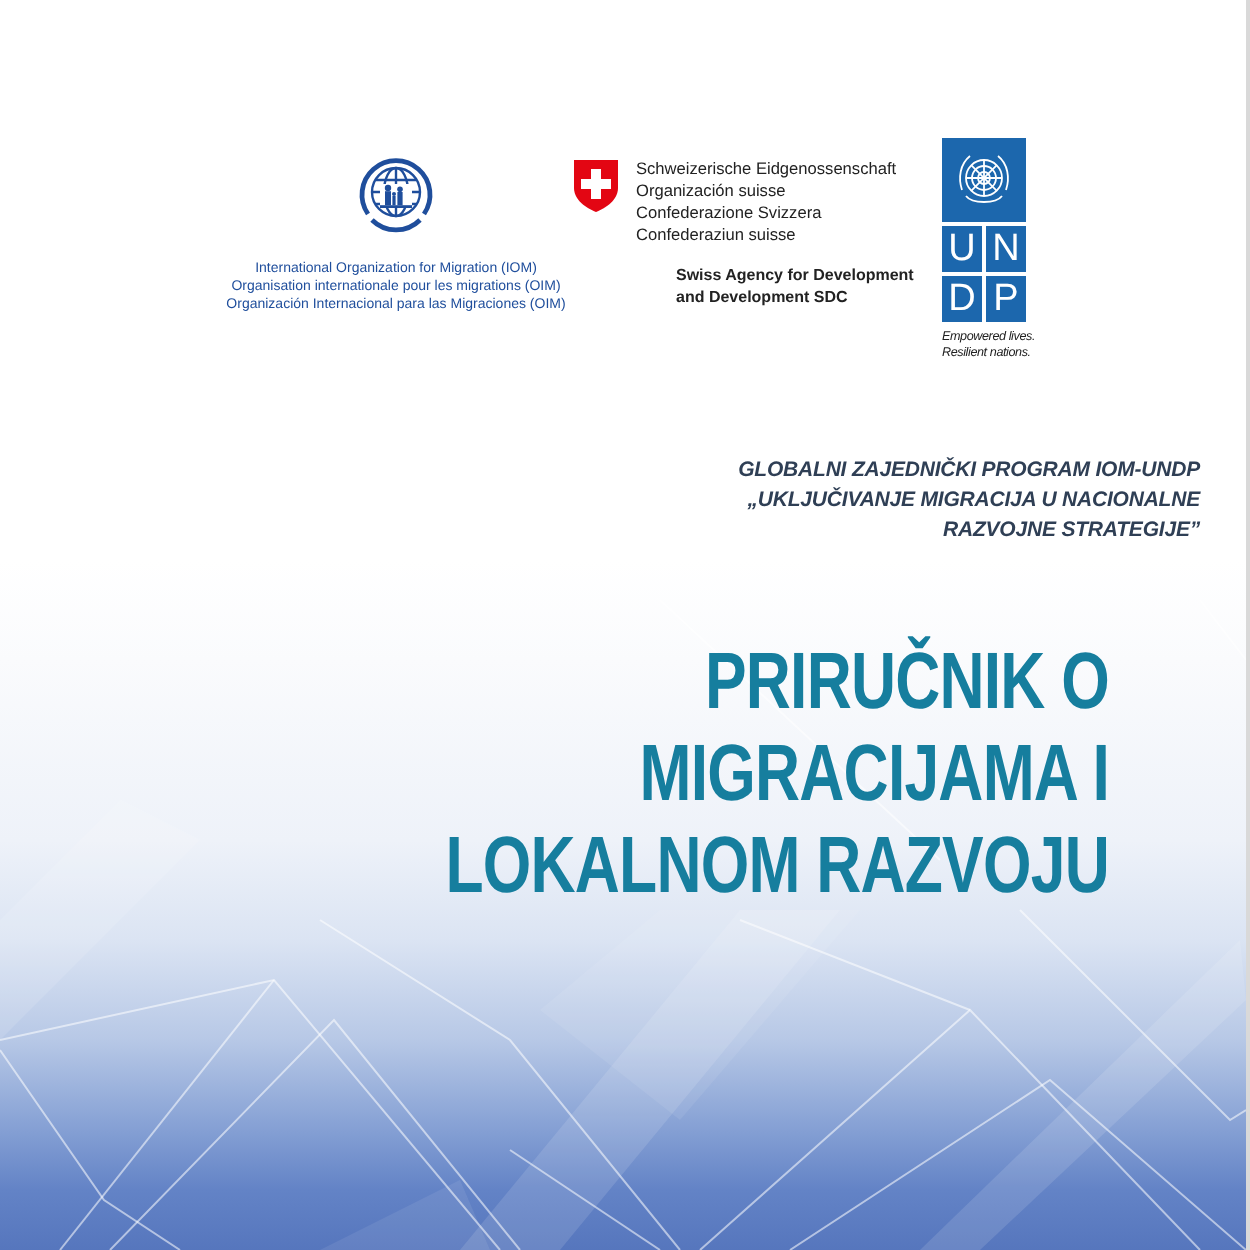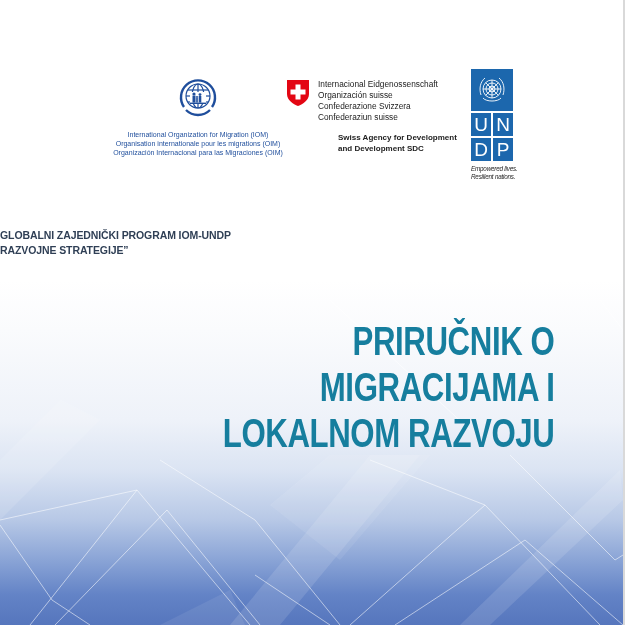--- a/index.html
+++ b/index.html
@@ -28,21 +28,21 @@
   .swiss-sdc .swiss-line { font-weight:bold; font-size:8px; line-height:11px;margin-left:20px; }
 
   
   .undp { position:absolute; left:471px; top:69px; width:42px; }
   .undp-emblem { width:42px; height:42px; background:#1c67ad; display:flex; align-items:center; justify-content:center; }
   .undp-grid { display:grid; grid-template-columns:20px 20px; grid-gap:2px; margin-top:2px; }
   .undp-cell { background:#1c67ad; color:#fff; height:23px; font-size:19px; line-height:24px; text-align:center; font-family:"Liberation Sans", sans-serif; }
   .undp-tag { font-size:6.3px; line-height:7.5px; font-style:italic; color:#222; margin-top:4px; white-space:nowrap; letter-spacing:-0.2px; }
 
   
-  .program { position:absolute; left:0; width:600px; top:228px; text-align:left; }
+  .program { position:absolute; left:0; width:600px; top:228px; text-align:right;font-style:italic; }
   .program-line { font-size:10.5px; line-height:15px; font-weight:bold; color:#2f3f55; letter-spacing:-0.1px; }
 
   
   .title { position:absolute; left:0; width:623px; top:318px; text-align:right; }
   .title-line { font-family:"Liberation Sans", sans-serif; font-weight:bold; color:#167e9e; font-size:40px; line-height:46px; transform:scaleX(0.78); transform-origin:center; letter-spacing:-0.5px; }
 </style>
 </head>
 <body>
 
 <div class="page">
@@ -104,21 +104,21 @@
       <div class="iom-line">Organización Internacional para las Migraciones (OIM)</div>
     </div>
   </div>
 
   <svg class="swiss-flag" viewBox="0 0 24 28">
     <path d="M1,1 L23,1 L23,15 C23,21 17,25 12,27 C7,25 1,21 1,15 Z" fill="#e30613"></path>
     <rect x="9.5" y="5.5" width="5" height="15" fill="#ffffff"></rect>
     <rect x="4.5" y="10.5" width="15" height="5" fill="#ffffff"></rect>
   </svg>
   <div class="swiss-text">
-    <div class="swiss-line">Internacional Eidgenossenschaft</div>
+    <div class="swiss-line">Schweizerische Eidgenossenschaft</div>
     <div class="swiss-line">Organización suisse</div>
     <div class="swiss-line">Confederazione Svizzera</div>
     <div class="swiss-line">Confederaziun suisse</div>
     <div class="swiss-sdc">
       <div class="swiss-line">Swiss Agency for Development</div>
       <div class="swiss-line">and Development SDC</div>
     </div>
   </div>
 
   <div class="undp">
@@ -143,20 +143,21 @@
       <div class="undp-cell">N</div>
       <div class="undp-cell">D</div>
       <div class="undp-cell">P</div>
     </div>
     <div class="undp-tag">Empowered lives.</div>
     <div class="undp-tag" style="margin-top:0">Resilient nations.</div>
   </div>
 
   <div class="program">
     <div class="program-line">GLOBALNI ZAJEDNIČKI PROGRAM IOM-UNDP</div>
+    <div class="program-line">„UKLJUČIVANJE MIGRACIJA U NACIONALNE</div>
     <div class="program-line">RAZVOJNE STRATEGIJE”</div>
   </div>
 
   <div class="title">
     <div class="title-line">PRIRUČNIK O</div>
     <div class="title-line">MIGRACIJAMA I</div>
     <div class="title-line">LOKALNOM RAZVOJU</div>
   </div>
 
 </div>

